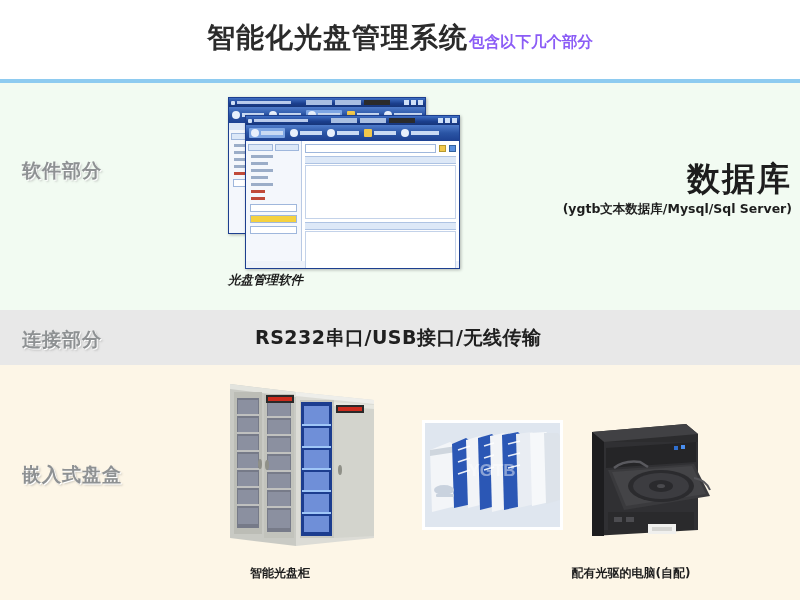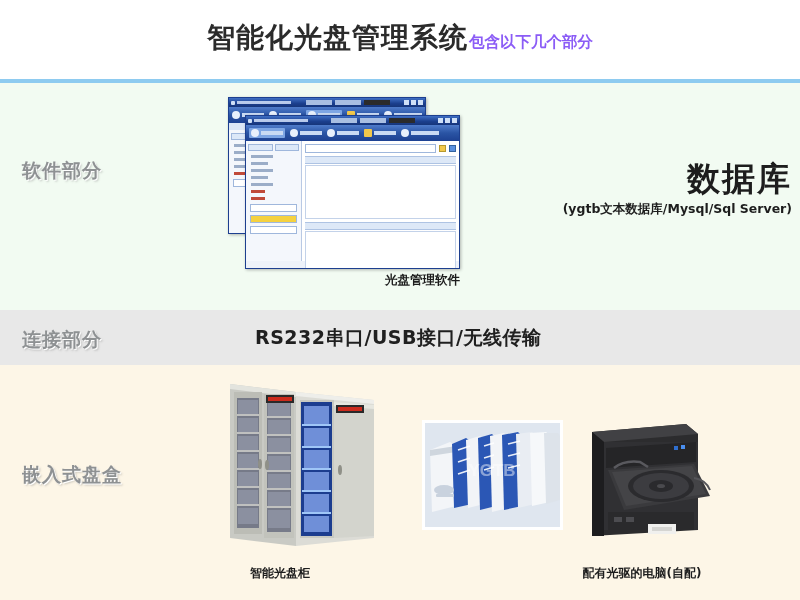--- a/index.html
+++ b/index.html
@@ -242,39 +242,40 @@
     border: 1px solid #c3d2e9;
     background: #ffffff;
     margin-bottom: 3px;
   }
   .ct-grid.short { height: 40px; }
 
   .sw-caption {
     position: absolute;
     left: 228px; top: 272px;
     width: 232px;
-    text-align: right;
+    text-align: left;
     font-size: 12.5px;
     font-weight: bold;
     color: #1d1d1d;
+    font-style: italic;
   }
 
   
   .hw-item { position: absolute; }
   .hw-caption {
     position: absolute;
     text-align: center;
     font-size: 12px;
     font-weight: bold;
     color: #1d1d1d;
     white-space: nowrap;
   }
   .cap1 { left: 200px; top: 565px; width: 160px; }
   .cap2 { left: 393px; top: 565px; width: 160px; }
-  .cap3 { left: 547px; top: 565px; width: 190px; }
+  .cap3 { left: 536px; top: 565px; width: 190px; }
 
   .photo-cabinets { left: 222px; top: 378px; width: 160px; height: 172px; }
   .photo-tray     { left: 422px; top: 420px; width: 139px; height: 110px; }
   .photo-pc       { left: 578px; top: 418px; width: 135px; height: 120px; }
 </style>
 </head>
 <body>
 
 <div id="page">
 

